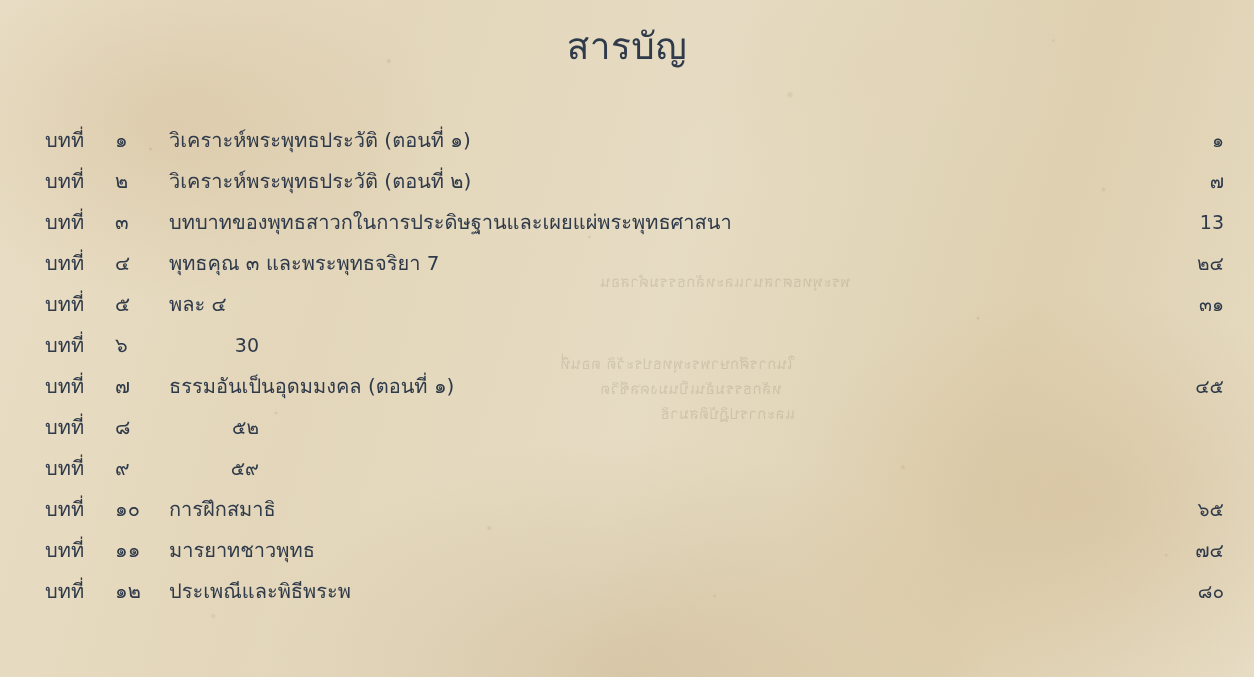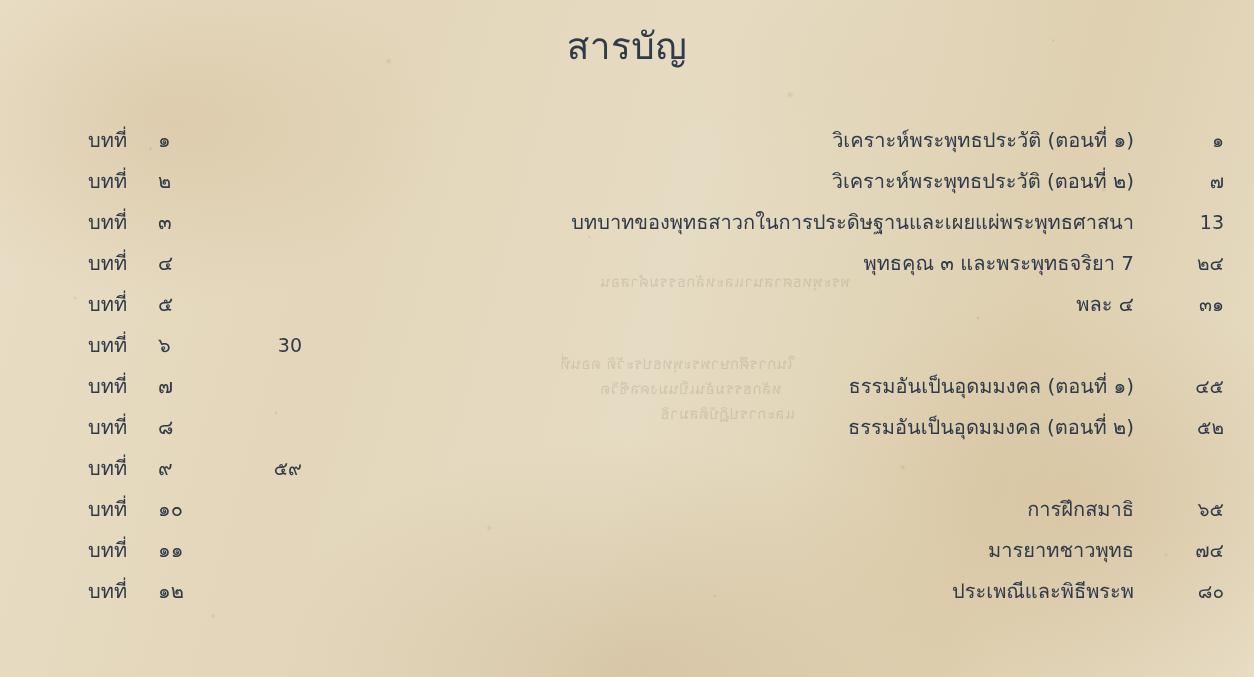--- a/index.html
+++ b/index.html
@@ -81,36 +81,34 @@
   }
   .row {
     display: flex;
     align-items: baseline;
     height: 41px;
     padding-left: 45px;
     padding-right: 30px;
     box-sizing: border-box;
     color: #2f3a4a;
     font-size: 20px;
-    margin-left: 43px;
   }
   .chap-word {
     width: 62px;
     flex: 0 0 62px;
   }
   .chap-num {
     width: 62px;
     flex: 0 0 62px;
     text-align: left;
     padding-left: 8px;
     box-sizing: border-box;
   }
   .chap-title {
     flex: 1 1 auto;
-    text-align: right;
   }
   .chap-page {
     flex: 0 0 90px;
     text-align: right;
     font-size: 19px;
   }
 </style>
 </head>
 <body>
 
@@ -170,21 +168,20 @@
     <div class="row">
       <span class="chap-word">บทที่</span>
       <span class="chap-num">๗</span>
       <span class="chap-title">ธรรมอันเป็นอุดมมงคล (ตอนที่ ๑)</span>
       <span class="chap-page">๔๕</span>
     </div>
 
     <div class="row">
       <span class="chap-word">บทที่</span>
       <span class="chap-num">๘</span>
-      <span class="chap-title">ธรรมอันเป็นอุดมมงคล (ตอนที่ ๒)</span>
       <span class="chap-page">๕๒</span>
     </div>
 
     <div class="row">
       <span class="chap-word">บทที่</span>
       <span class="chap-num">๙</span>
       <span class="chap-page">๕๙</span>
     </div>
 
     <div class="row">

